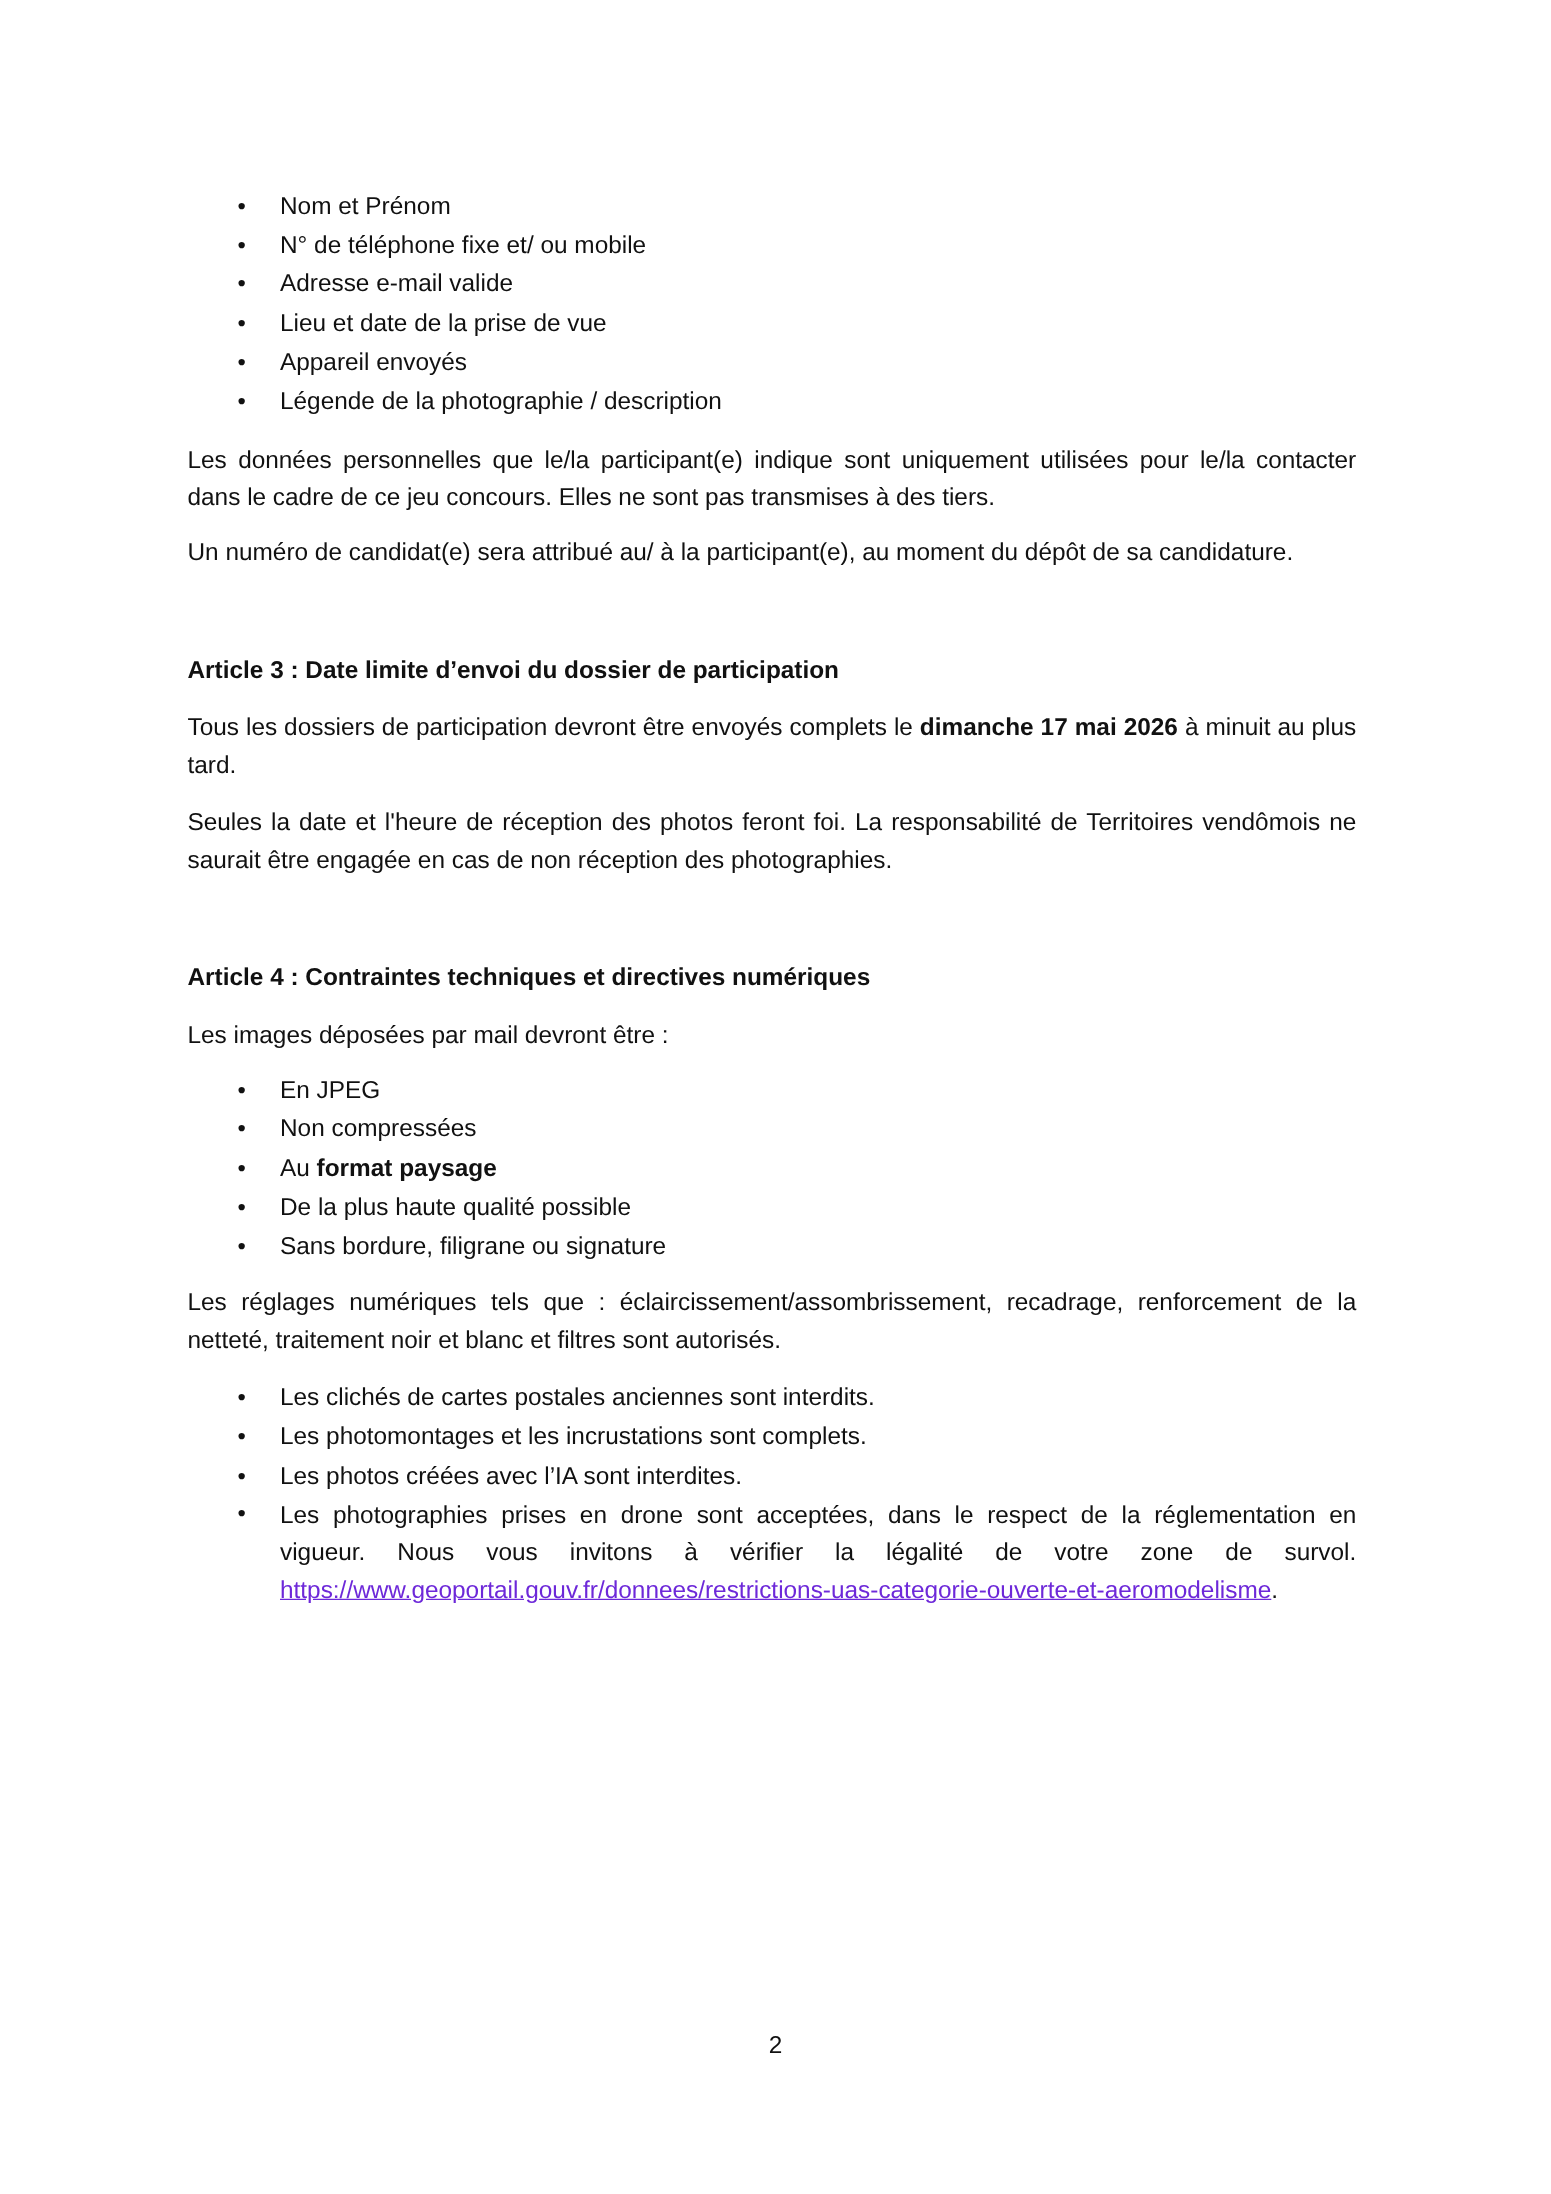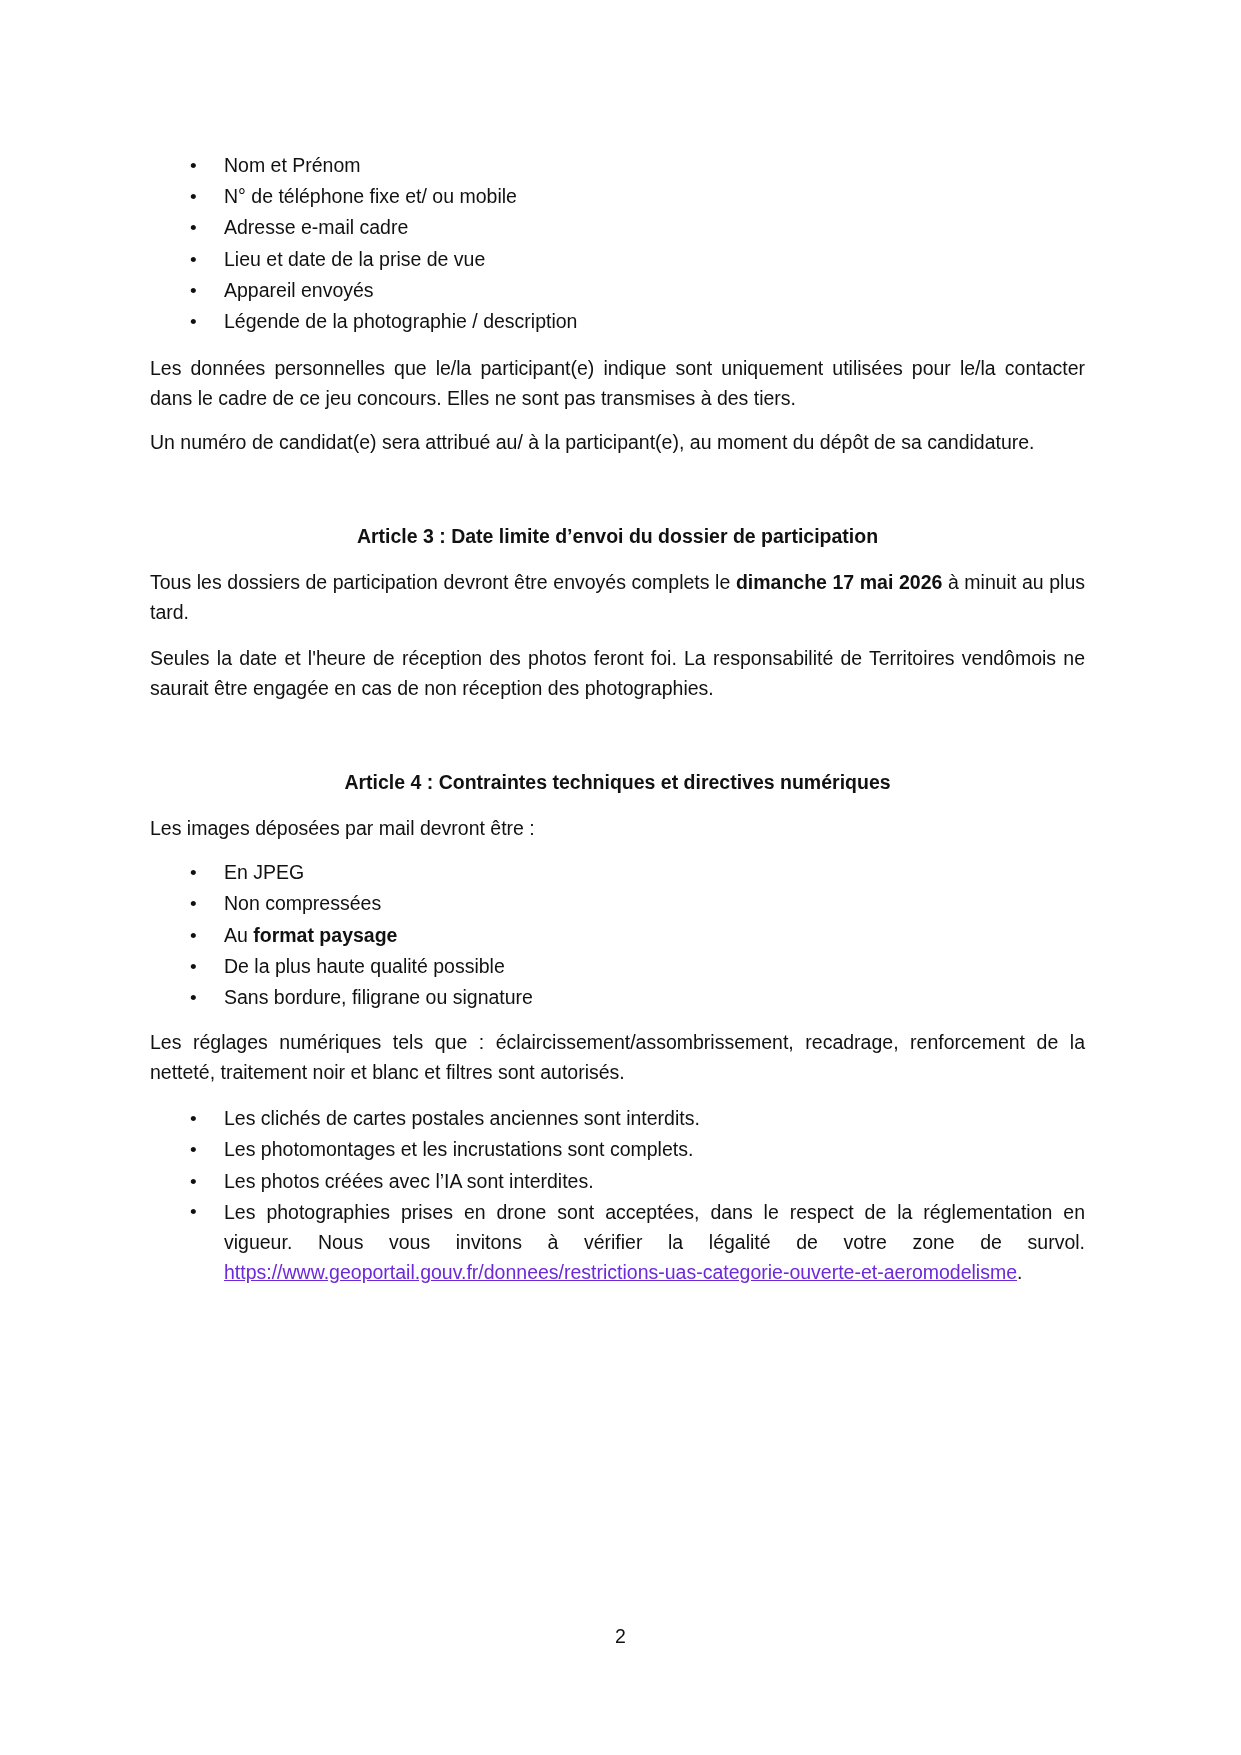--- a/index.html
+++ b/index.html
@@ -3,35 +3,35 @@
   <meta charset="utf-8">
   <style>
     html, body { margin: 0; padding: 0; background: #ffffff; }
     body { width: 1241px; height: 1755px; position: relative; overflow: hidden;
            font-family: "Liberation Sans", "DejaVu Sans", sans-serif; color: #111; }
     .page { position: absolute; left: 150px; top: 150px; width: 935px; font-size: 19.5px; }
     .blist { list-style: none; margin: 0; padding: 0; }
     .blist li { position: relative; padding-left: 74px; line-height: 31.2px; }
     .blist li .bullet { position: absolute; left: 40px; top: 0; font-size: 19px; }
     .para { margin: 0; line-height: 30px; text-align: justify; }
-    .heading { margin: 0; font-weight: bold; line-height: 30px; text-align: center; }
+    .heading { margin: 0; font-weight: bold; line-height: 30px; }
     .just { text-align: justify; }
     a.link { color: #6d28d9; text-decoration: underline; }
     .pnum { position: absolute; top: 1625px; left: 0; width: 1241px; text-align: center; font-size: 19.5px; }
     b { font-weight: bold; }
   </style>
 </head>
 <body>
 
 <div class="page">
 
   <ul class="blist">
     <li><span class="bullet">•</span><span>Nom et Prénom</span></li>
     <li><span class="bullet">•</span><span>N° de téléphone fixe et/ ou mobile</span></li>
-    <li><span class="bullet">•</span><span>Adresse e-mail cadre</span></li>
+    <li><span class="bullet">•</span><span>Adresse e-mail valide</span></li>
     <li><span class="bullet">•</span><span>Lieu et date de la prise de vue</span></li>
     <li><span class="bullet">•</span><span>Appareil envoyés</span></li>
     <li><span class="bullet">•</span><span>Légende de la photographie / description</span></li>
   </ul>
 
   <p class="para" style="margin-top:16px">Les données personnelles que le/la participant(e) indique sont uniquement utilisées pour le/la contacter dans le cadre de ce jeu concours. Elles ne sont pas transmises à des tiers.</p>
   <p class="para" style="margin-top:14px">Un numéro de candidat(e) sera attribué au/ à la participant(e), au moment du dépôt de sa candidature.</p>
 
   <p class="heading" style="margin-top:64px">Article 3 : Date limite d’envoi du dossier de participation</p>
   <p class="para" style="margin-top:16px"><span>Tous les dossiers de participation devront être envoyés complets  le </span><b>dimanche 17 mai 2026</b><span> à minuit au plus tard.</span></p>

